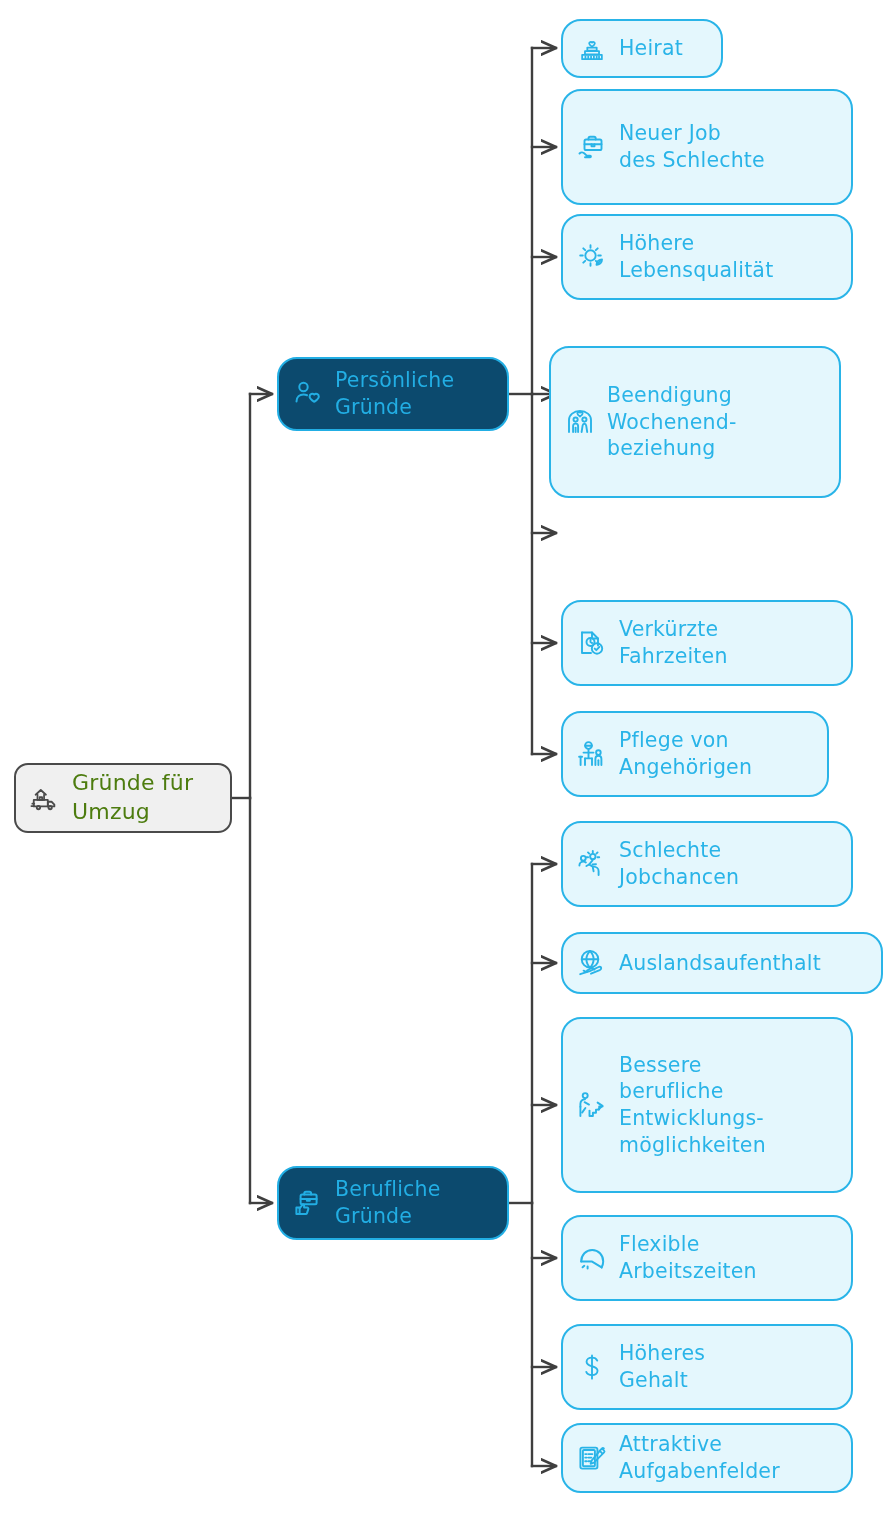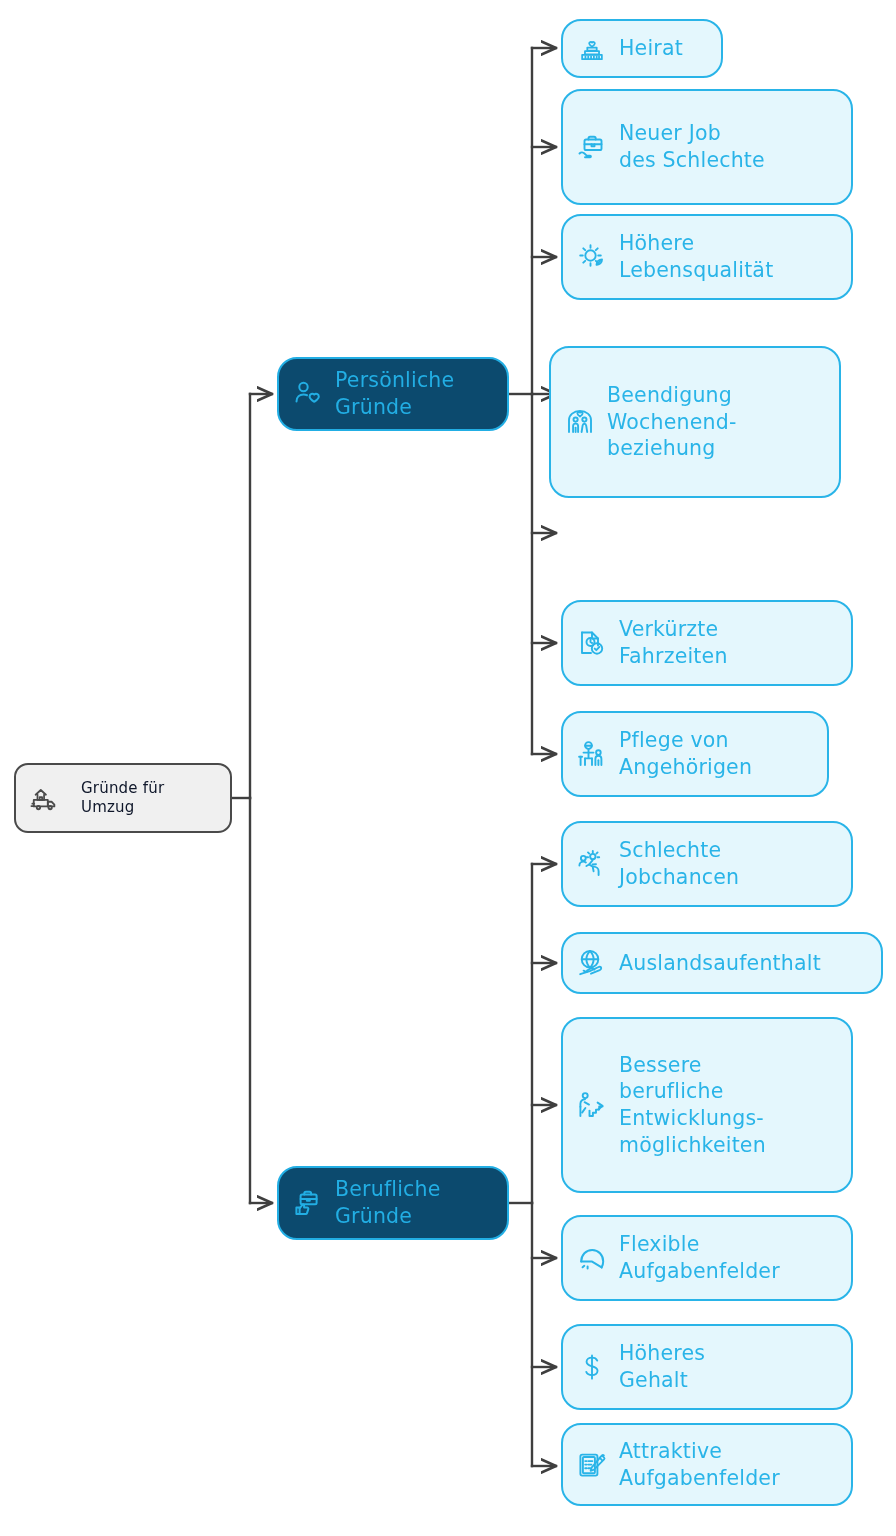--- a/index.html
+++ b/index.html
@@ -28,21 +28,21 @@
     line-height:1.30;
     letter-spacing:.2px;
   }
 
   
   .root{
     background:#f0f0f0;
     border:2.2px solid #4a4a4a;
     border-radius:14px;
   }
-  .root .lbl{color:#0f172a;font-size:15px;margin-left:9px;}
+  .root .lbl{color:#4d7c0f;font-size:22px;}
 
   
   .branch{
     background:#0c4a6e;
     border:2.6px solid #22aee4;
   }
   .branch .lbl{color:#22aee4;font-size:20.5px;}
 
   
   .leaf{
@@ -288,35 +288,35 @@
 
   <div class="node leaf" style="left:561px;top:1215px;width:292px;height:86px;">
     <span class="ic">
       <svg width="32" height="32" viewBox="0 0 32 32" fill="none" stroke="#29b4e8" stroke-width="2" stroke-linecap="round" stroke-linejoin="round">
         <path d="M5.2 19.6C5.2 12.9 10 8 16.2 8s11 4.9 11 11.6c0 2.2-.6 4.2-1.6 5.8"></path>
         <path d="M5.2 19.6h10.9l9.5 5.8"></path>
         <path d="M6.6 25.3l1.7-1.5M11.6 26.6v-2.1"></path>
       </svg>
     </span>
     <span class="lbl">Flexible
-Aufgabenfelder</span>
+Arbeitszeiten</span>
   </div>
 
   <div class="node leaf" style="left:561px;top:1324px;width:292px;height:86px;">
     <span class="ic">
       <svg width="30" height="30" viewBox="0 0 32 32" fill="none" stroke="#29b4e8" stroke-width="2" stroke-linecap="round" stroke-linejoin="round">
         <path d="M16 3.6v24.8"></path>
         <path d="M21.6 9.1c-.9-1.9-3-3.1-5.6-3.1-3.4 0-5.8 1.8-5.8 4.4 0 2.5 2 3.8 5.8 4.8 3.8 1 5.9 2.3 5.9 4.9 0 2.7-2.5 4.6-6 4.6-2.8 0-5.1-1.3-6-3.4"></path>
       </svg>
     </span>
     <span class="lbl">Höheres
 Gehalt</span>
   </div>
 
-  <div class="node leaf" style="left:561px;top:1423px;width:292px;height:83px;">
+  <div class="node leaf" style="left:561px;top:1423px;width:292px;height:70px;">
     <span class="ic">
       <svg width="32" height="32" viewBox="0 0 32 32" fill="none" stroke="#29b4e8" stroke-width="1.9" stroke-linecap="round" stroke-linejoin="round">
         <rect x="4.4" y="5.6" width="17" height="21" rx="1.8"></rect>
         <rect x="6.9" y="8" width="12" height="16.2" rx="1"></rect>
         <path d="M9.2 12.1h1.4M12.4 12.1h4M9.2 15.6h1.4M12.4 15.6h3M9.2 19.2h1.4M12.4 19.2h2"></path>
         <path d="M25.9 6.4l2.2 2.2c.5.5.5 1.3 0 1.8L18 20.6l-3.4 1.2 1.2-3.4L25.9 6.4c.6-.5 1.4-.5 2 0z" stroke-width="1.8"></path>
         <path d="M23.6 8.7l2.6 2.6"></path>
       </svg>
     </span>
     <span class="lbl">Attraktive

